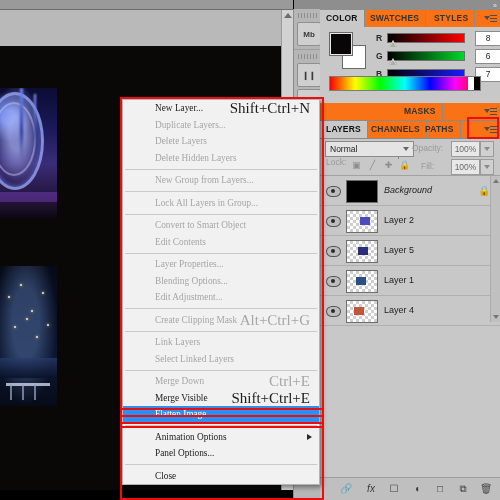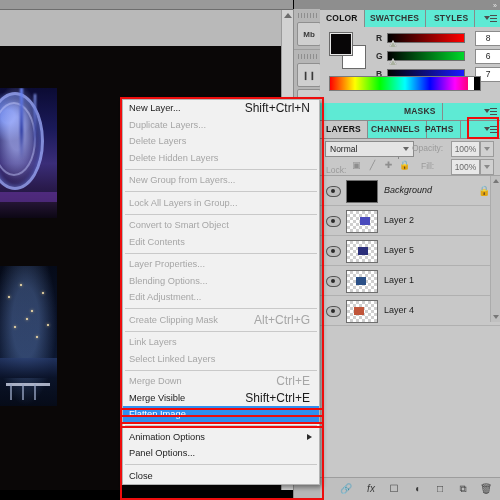--- a/index.html
+++ b/index.html
@@ -51,21 +51,21 @@
      background:repeating-linear-gradient(90deg,#8e8e8e 0 1px,transparent 1px 3px);}
   .vd-item{position:absolute;left:3px;width:22px;height:22px;background:#cfcfcf;border:1px solid #8f8f8f;border-radius:2px;
      display:flex;align-items:center;justify-content:center;font-size:8px;color:#3a3a3a;font-weight:bold;}
   .vd-sep{position:absolute;left:0;width:27px;height:1px;background:#9d9d9d;}
 
   
   .rightcol{position:absolute;left:320px;top:0;width:180px;height:500px;background:#c8c8c8;}
   .panel-collapse{position:absolute;left:0;top:0;width:180px;height:10px;background:#8e8e8e;}
   .panel-collapse .cc{position:absolute;right:4px;top:2px;font-size:7px;color:#e8e8e8;letter-spacing:-1px;}
 
-  .tabbar{position:absolute;left:0;width:180px;height:17px;background:#5eead4;border-bottom:1px solid #8a8a8a;}
+  .tabbar{position:absolute;left:0;width:180px;height:17px;background:#f97316;border-bottom:1px solid #8a8a8a;}
   .tab{position:absolute;top:0;height:17px;line-height:17px;font-size:8.5px;font-weight:bold;color:#333;
      padding:0 6px;border-right:1px solid #8a8a8a;letter-spacing:.2px;}
   .tab.active{background:#c8c8c8;color:#111;}
   .panel-menu{position:absolute;right:3px;top:4px;width:13px;height:10px;}
   .panel-menu .tri{position:absolute;left:0;top:2px;width:0;height:0;border-left:3px solid transparent;border-right:3px solid transparent;border-top:4px solid #4c4c4c;}
   .panel-menu .lines{position:absolute;left:6px;top:1px;width:7px;height:8px;
      background:repeating-linear-gradient(180deg,#4c4c4c 0 1px,transparent 1px 3px);}
 
   
   .colorpanel{position:absolute;left:0;top:27px;width:180px;height:68px;background:#c8c8c8;}
@@ -87,21 +87,21 @@
   .blendrow{position:absolute;left:0;width:197px;height:17px;}
   .blend-select{position:absolute;left:5px;top:2px;width:83px;height:14px;background:#e4e4e4;border:1px solid #8b8b8b;
      font-size:8.5px;color:#222;line-height:14px;padding-left:4px;}
   .blend-select .chev{position:absolute;right:4px;top:5px;width:0;height:0;border-left:3px solid transparent;border-right:3px solid transparent;border-top:4px solid #666;}
   .opacity-lbl{position:absolute;left:92px;top:4px;font-size:8.5px;color:#9a9a9a;}
   .opacity-box{position:absolute;left:131px;top:2px;width:27px;height:14px;background:#e8e8e8;border:1px solid #9b9b9b;font-size:8.5px;color:#6a6a6a;text-align:center;line-height:14px;}
   .opacity-arrow{position:absolute;left:160px;top:2px;width:12px;height:14px;background:#d0d0d0;border:1px solid #9b9b9b;}
   .opacity-arrow .t{position:absolute;left:3px;top:5px;width:0;height:0;border-left:3px solid transparent;border-right:3px solid transparent;border-top:4px solid #8a8a8a;}
 
   .lockrow{position:absolute;left:0;width:180px;height:17px;}
-  .lock-lbl{position:absolute;left:6px;top:8px;font-size:8.5px;color:#9a9a9a;}
+  .lock-lbl{position:absolute;left:6px;top:0;font-size:8.5px;color:#9a9a9a;}
   .lock-ico{position:absolute;top:3px;width:11px;height:11px;color:#8e8e8e;font-size:9px;text-align:center;line-height:11px;}
   .fill-lbl{position:absolute;left:101px;top:4px;font-size:8.5px;color:#9a9a9a;}
 
   .layerlist{position:absolute;left:0;width:180px;background:#c8c8c8;border-top:1px solid #a2a2a2;}
   .layer{position:relative;height:29px;border-bottom:1px solid #b0b0b0;background:#c8c8c8;}
   .layer .eye{position:absolute;left:6px;top:9px;width:13px;height:11px;}
   .layer .eye .o{position:absolute;left:0;top:1px;width:13px;height:9px;border:1px solid #555;border-radius:50% / 60%;background:#bcbcbc;}
   .layer .eye .p{position:absolute;left:4.5px;top:3.5px;width:4px;height:4px;border-radius:50%;background:#2a2a2a;}
   .layer .thumb{position:absolute;left:26px;top:4px;width:30px;height:21px;border:1px solid #6e6e6e;background:#fff;
      background-image:
@@ -115,23 +115,23 @@
   .list-scroll{position:absolute;right:0;top:0;width:9px;height:100%;background:#c0c0c0;border-left:1px solid #ababab;}
   .list-scroll .au{position:absolute;left:1.5px;top:3px;width:0;height:0;border-left:3px solid transparent;border-right:3px solid transparent;border-bottom:4px solid #777;}
   .list-scroll .ad{position:absolute;left:1.5px;bottom:3px;width:0;height:0;border-left:3px solid transparent;border-right:3px solid transparent;border-top:4px solid #777;}
 
   .panelfoot{position:absolute;left:0;bottom:0;width:180px;height:22px;background:#bfbfbf;border-top:1px solid #9d9d9d;}
   .foot-ico{position:absolute;top:5px;font-size:10px;color:#3c3c3c;text-align:center;width:14px;line-height:12px;}
 
   
   .ctxmenu{position:absolute;left:122px;top:99px;width:196px;background:#f1f1f1;border:1px solid #b4b4b4;
      box-shadow:2px 2px 5px rgba(0,0,0,.45);}
-  .mi{position:relative;height:16.5px;line-height:16.5px;font-size:9.3px;color:#1c1c1c;padding-left:6px;white-space:nowrap;}
+  .mi{position:relative;height:16.5px;line-height:16.5px;font-size:9.3px;color:#1c1c1c;padding-left:32px;white-space:nowrap;font-family:Liberation Serif, serif;}
   .mi.dis{color:#a6a6a6;}
-  .mi .sc{position:absolute;right:9px;top:0;font-size:12px;color:inherit;text-align:right;}
+  .mi .sc{position:absolute;right:9px;top:0;font-size:15px;color:inherit;text-align:right;}
   .mi .sub{position:absolute;right:7px;top:5px;width:0;height:0;border-top:3.5px solid transparent;border-bottom:3.5px solid transparent;border-left:5px solid #2a2a2a;}
   .mi.sel{background:#2f8ff0;color:#fff;}
   .msep{height:1px;background:#c9c9c9;margin:2.5px 2px;}
 
   .hl{position:absolute;border:2px solid #ee0d0d;pointer-events:none;}
 </style>
 </head>
 <body>
 
 <div class="app">

